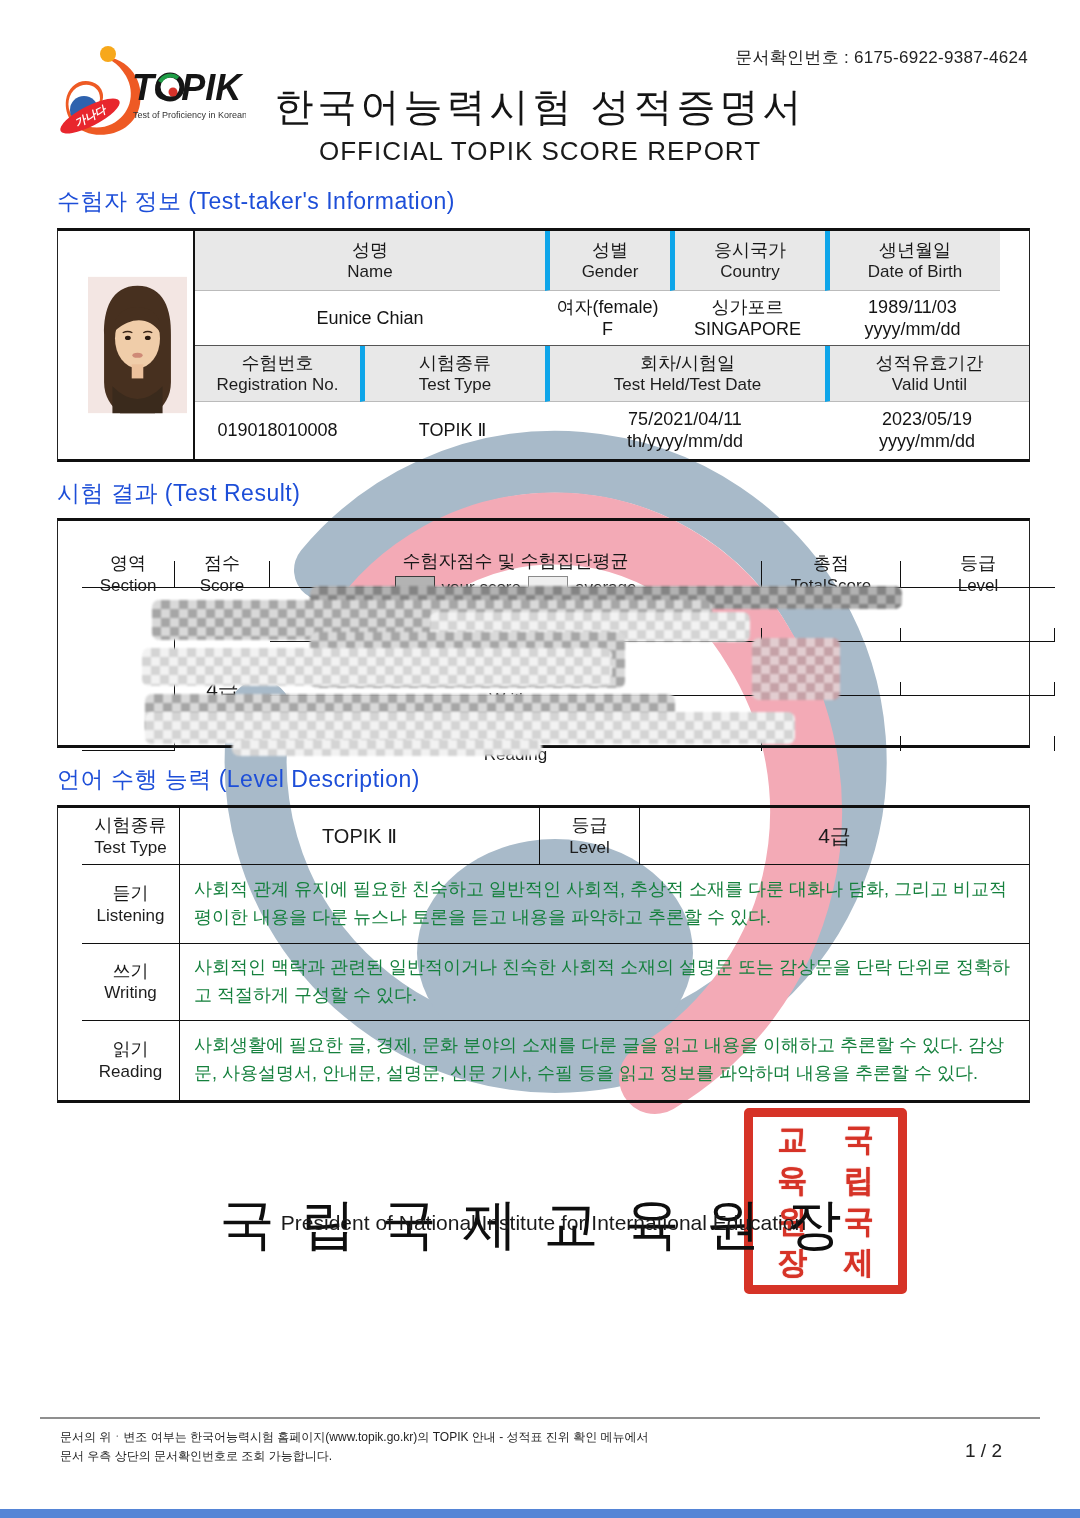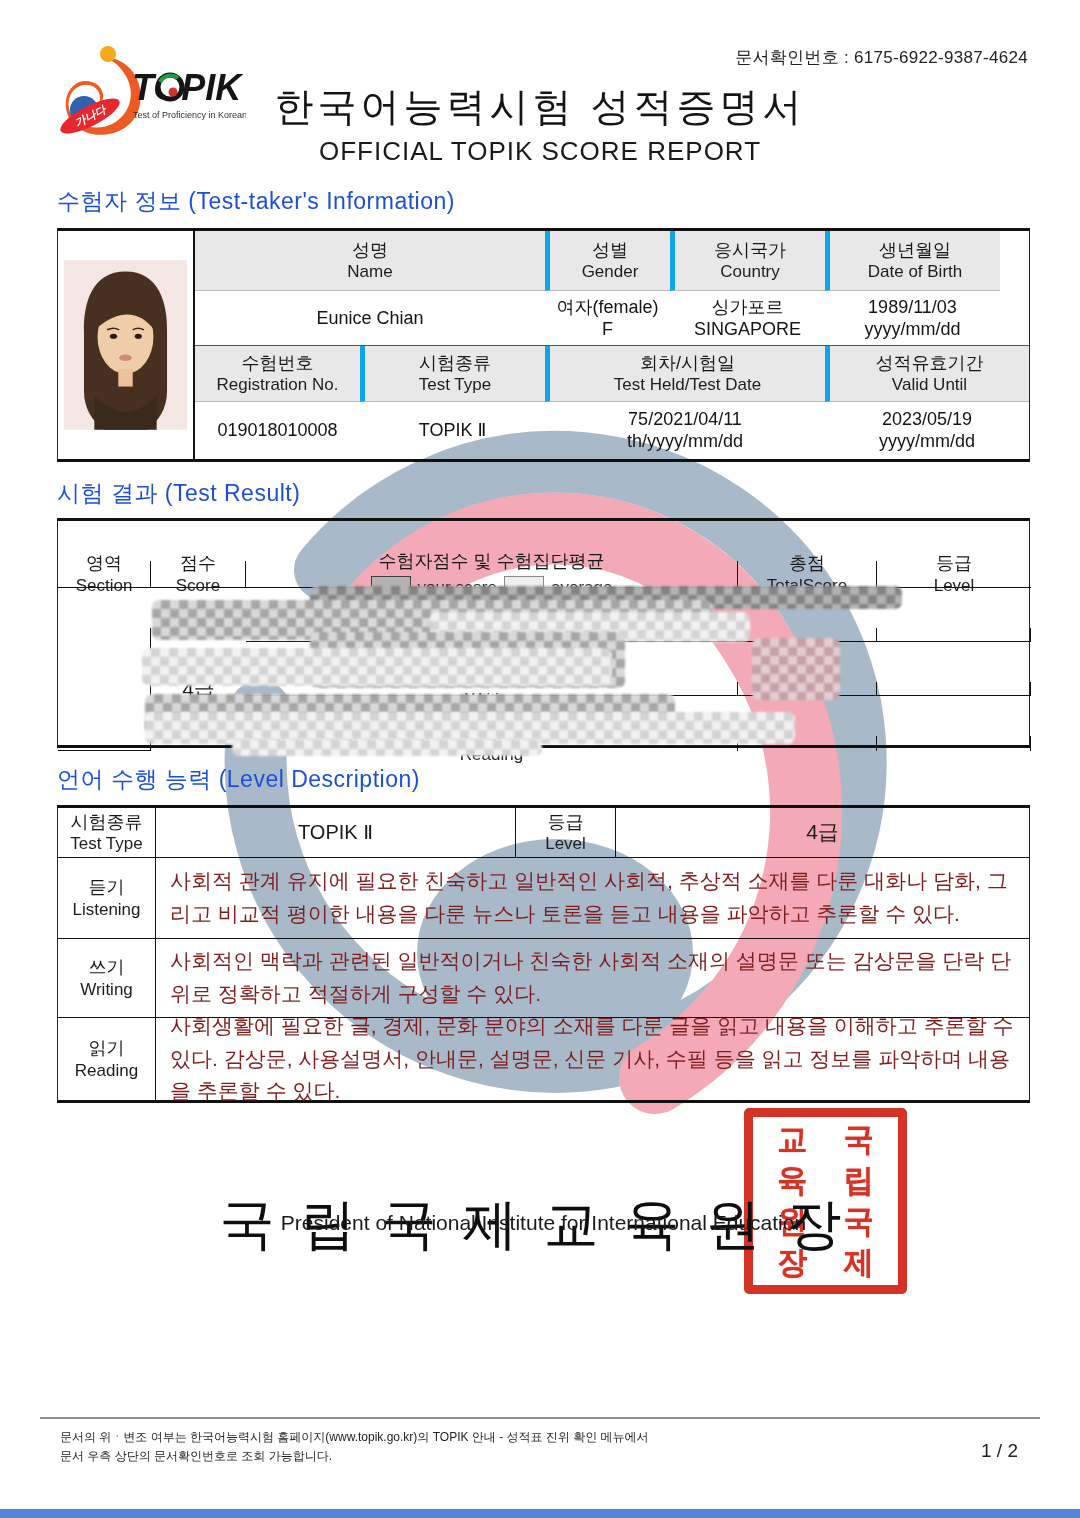--- a/index.html
+++ b/index.html
@@ -12,21 +12,21 @@
   
   .doc-number{top:46px;right:52px;font-size:17px;letter-spacing:.3px;color:#222;}
   .title-ko{top:80px;left:0;width:100%;text-align:center;font-size:39px;letter-spacing:4px;color:#151515;}
   .title-en{top:136px;left:0;width:100%;text-align:center;font-size:26px;letter-spacing:1px;color:#1a1a1a;}
   
   .section-heading{font-size:23px;color:#1d4ed8;letter-spacing:.5px;}
   
   .watermark{left:175px;top:418px;width:765px;height:705px;z-index:0;pointer-events:none;}
   
   .tbl{z-index:1;box-sizing:border-box;border-top:3px solid #101010;border-bottom:3px solid #101010;
-       border-left:1px solid #222;border-right:1px solid #222;background:transparent;}
+       border-left:1px solid #222;border-right:1px solid #222;background:transparent;padding-left:24px;}
   .cell{box-sizing:border-box;display:flex;flex-direction:column;align-items:center;justify-content:center;
         text-align:center;line-height:1.25;}
   .cell .ko{font-size:18px;color:#171717;}
   .cell .en{font-size:17px;color:#1d1d1d;}
   .hdr{background:#e8e8e8;}
   
   .info-table{left:57px;top:228px;width:973px;height:234px;display:flex;}
   .photo-cell{width:168px;box-sizing:border-box;border-right:2px solid #111;background:#fff;padding:6px;}
   .photo-frame{width:100%;height:100%;}
   .info-right{flex:1;display:flex;flex-direction:column;}
@@ -74,36 +74,36 @@
   .desc-table{left:57px;top:805px;width:973px;height:298px;display:flex;flex-direction:column;}
   .desc-row{display:flex;border-bottom:1px solid #101010;}
   .desc-row:last-child{border-bottom:none;}
   .desc-h{height:58px;}
   .d-type-l{width:98px;border-right:1px solid #101010;}
   .d-type-v{width:360px;border-right:1px solid #101010;font-size:20px;}
   .d-level-l{width:100px;border-right:1px solid #101010;}
   .d-level-v{flex:1;font-size:21px;}
   .d-skill{width:98px;border-right:1px solid #101010;}
   .d-text{flex:1;padding:10px 14px;display:flex;align-items:center;text-align:left;
-          font-size:21px;line-height:1.55;color:#7f1d1d;}
+          font-size:18px;line-height:1.55;color:#15803d;}
   .r-listen{height:80px;}.r-write{height:78px;}.r-read{height:82px;}
   
   .sig-ko{left:57px;top:1146px;width:973px;text-align:center;font-size:55px;letter-spacing:26px;
           color:#0e0e0e;z-index:2;margin-top:42px;}
   .sig-en{left:57px;top:1211px;width:973px;text-align:center;font-size:21px;color:#1a1a1a;z-index:2;}
   .stamp{left:744px;top:1108px;width:163px;height:186px;z-index:1;box-sizing:border-box;
          border:9px solid #d63327;border-radius:5px;background:rgba(255,255,255,.15);
          display:grid;grid-template-columns:1fr 1fr;grid-template-rows:repeat(4,1fr);
          padding:3px 6px;filter:blur(.4px);}
   .stamp span{display:flex;align-items:center;justify-content:center;color:#d63327;
          font-size:30px;font-weight:bold;transform:scaleY(1.05);text-shadow:0 0 1px #d63327;}
   
   .footer-rule{left:40px;top:1417px;width:1000px;height:2px;background:#8f8f8f;z-index:1;}
   .footer-text{left:60px;top:1428px;width:840px;font-size:12px;line-height:1.62;color:#1e1e1e;z-index:1;}
-  .page-num{right:62px;top:1440px;font-size:19px;color:#222;z-index:1;}
+  .page-num{right:78px;top:1440px;font-size:19px;color:#222;z-index:1;}
   .bottom-bar{left:0;bottom:0;width:100%;height:9px;background:#5585d6;z-index:4;}
 </style>
 </head>
 <body>
 
 <svg class="abs watermark" viewBox="0 0 765 705" aria-hidden="true">
   <path d="M150 152 A300 300 0 1 1 85 293" fill="none" stroke="#a8bac9" stroke-width="62" stroke-linecap="round"></path>
   <path d="M176 228 A235 235 0 0 1 583 228 A310 310 0 0 1 480 660" fill="none" stroke="#f3aab6" stroke-width="72" stroke-linecap="round"></path>
   <ellipse cx="380" cy="535" rx="138" ry="114" fill="#a8bac9"></ellipse>
 </svg>

